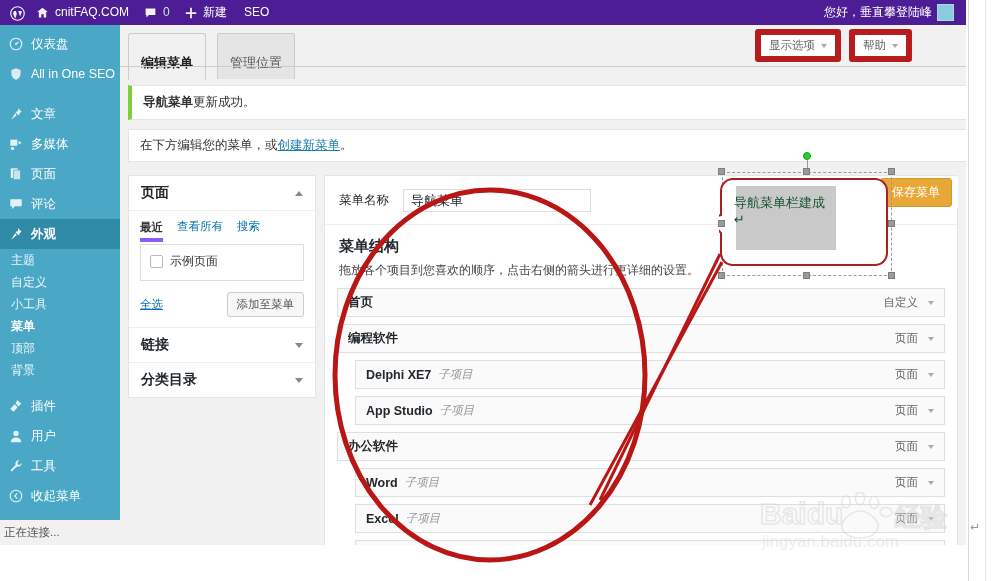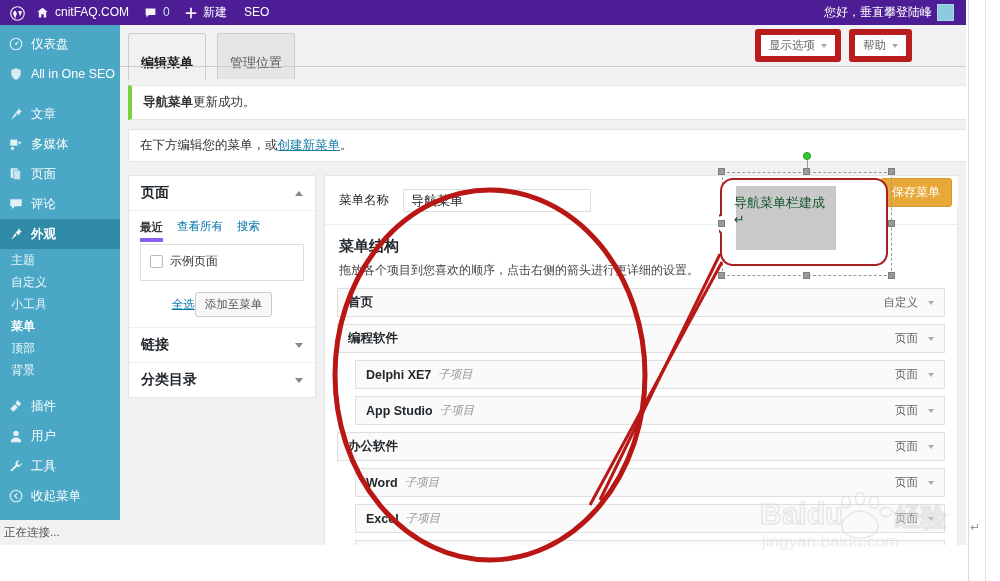--- a/index.html
+++ b/index.html
@@ -65,21 +65,21 @@
   .acc-head{height:34px;display:flex;align-items:center;justify-content:space-between;padding:0 12px;font-size:14px;font-weight:bold;color:#23282d;border-bottom:1px solid #eee;}
   .acc-head .tri-up{width:0;height:0;border-left:4px solid transparent;border-right:4px solid transparent;border-bottom:5px solid #888;}
   .acc-head .tri-dn{width:0;height:0;border-left:4px solid transparent;border-right:4px solid transparent;border-top:5px solid #888;}
   .acc-body{padding:8px 11px 10px;}
   .acc-tabs{display:flex;gap:14px;font-size:11.5px;color:#0073aa;border-bottom:1px solid #ddd;padding-bottom:3px;margin-bottom:0;}
   .acc-tabs .at{padding-bottom:3px;}
   .acc-tabs .at.active{color:#333;font-weight:bold;border-bottom:4px solid #8b5cf6;position:relative;top:1px;}
   .list-box{border:1px solid #ddd;border-top:none;height:36px;padding:8px 9px;font-size:12px;color:#333;box-sizing:border-box;}
   .chk-row{display:flex;align-items:center;gap:7px;}
   .chk{width:11px;height:11px;border:1px solid #b4b9be;background:#fff;border-radius:2px;display:inline-block;}
-  .acc-foot{display:flex;align-items:center;justify-content:center;margin-top:11px;}
+  .acc-foot{display:flex;align-items:center;justify-content:space-between;margin-top:11px;}
   .acc-foot a{font-size:11.5px;color:#0073aa;text-decoration:underline;}
   .btn-sec{background:#f7f7f7;border:1px solid #ccc;border-radius:3px;font-size:11.5px;color:#555;padding:4px 9px;white-space:nowrap;}
 
   
   #editor{position:absolute;left:204px;top:150px;width:632px;height:395px;background:#fff;border:1px solid #e5e5e5;overflow:hidden;}
   #menu-name-row{display:flex;align-items:center;gap:14px;padding:13px 14px 12px;border-bottom:1px solid #eee;}
   #menu-name-row .lbl{font-size:12.5px;color:#23282d;}
   #menu-name-input{width:188px;height:23px;border:1px solid #ddd;background:#fff;font-size:13px;color:#23282d;padding:0 7px;font-family:inherit;box-sizing:border-box;}
   #struct-h{font-size:15px;font-weight:bold;color:#23282d;padding:12px 14px 0;}
   #struct-d{font-size:12px;color:#444;padding:6px 14px 9px;}

